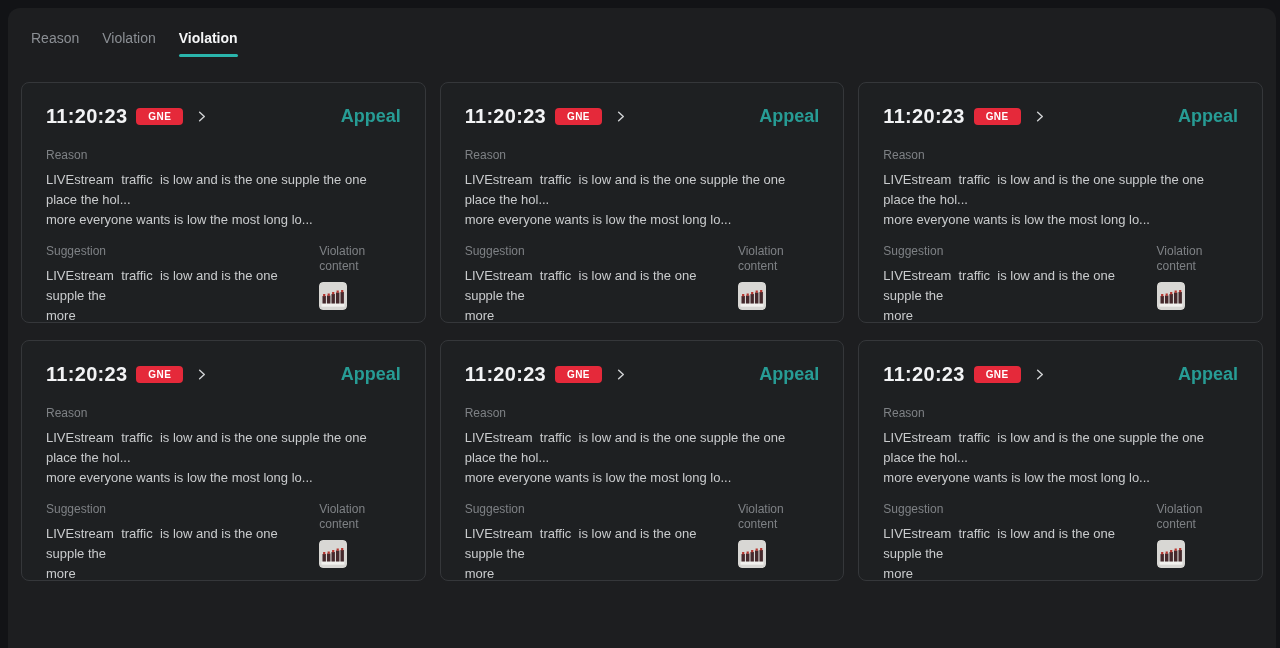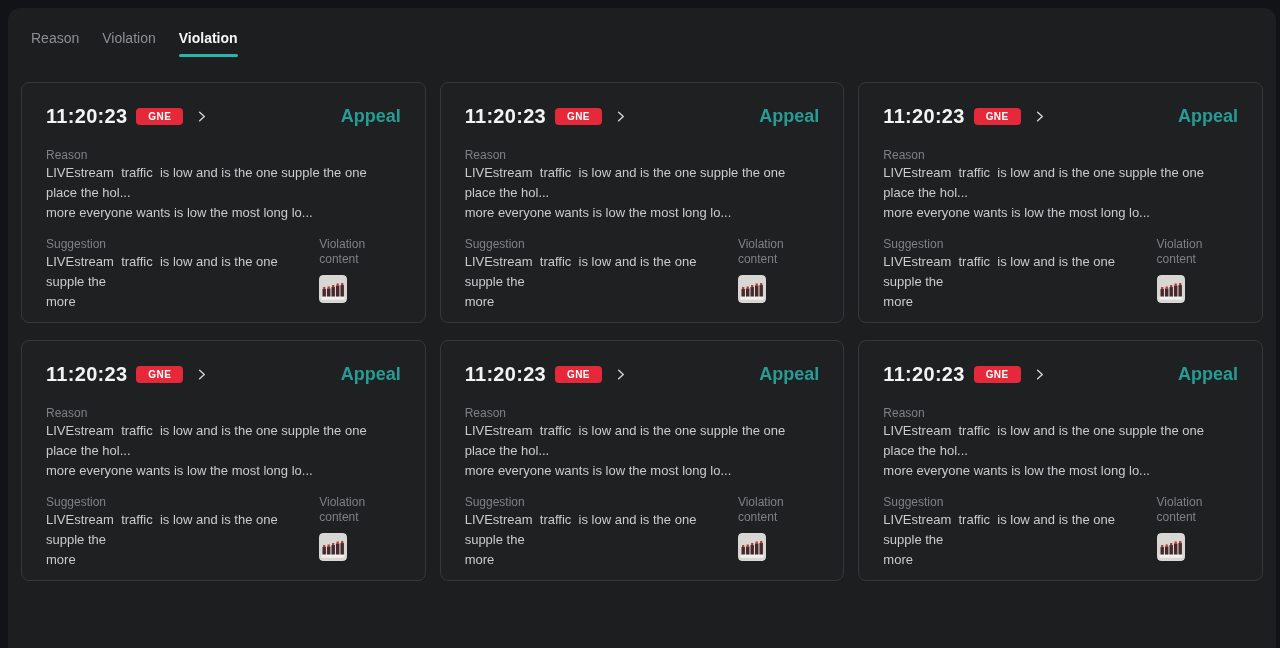--- a/index.html
+++ b/index.html
@@ -81,21 +81,21 @@
     color: #279c95;
     cursor: pointer;
     text-decoration: none;
   }
   .section-label {
     font-size: 12px;
     color: #7e8185;
     line-height: 15px;
   }
   .reason-label { margin-top: 20px; }
-  .body-text { margin-top: 0; }
+  .body-text { margin-top: 7px; }
   .body-text div {
     font-size: 13px;
     color: #c9cbcd;
     line-height: 20px;
     white-space: pre-wrap;
   }
   .bottom-row {
     margin-top: 14px;
     display: flex;
     justify-content: space-between;

